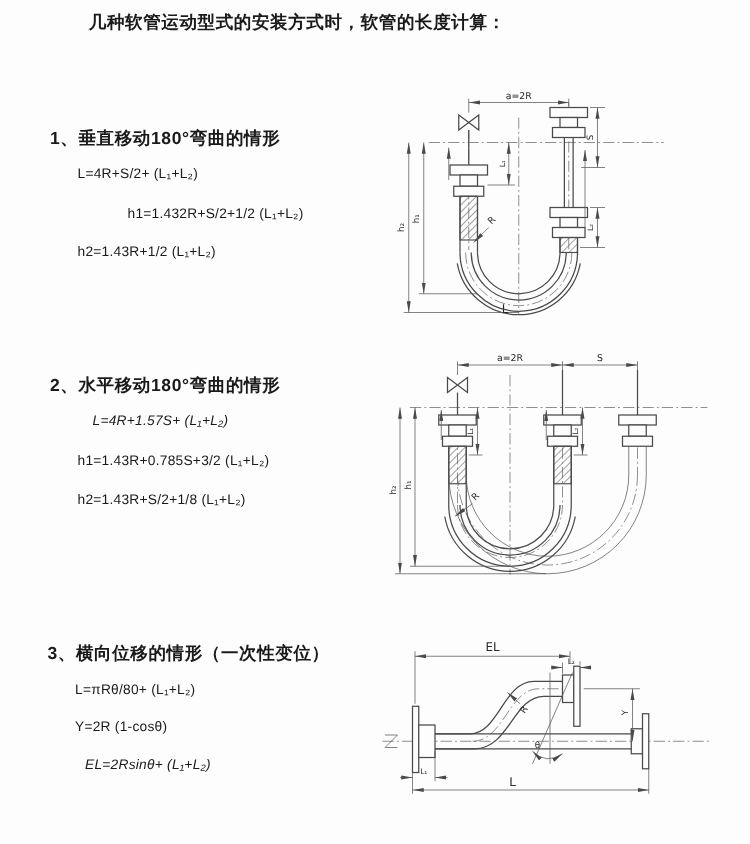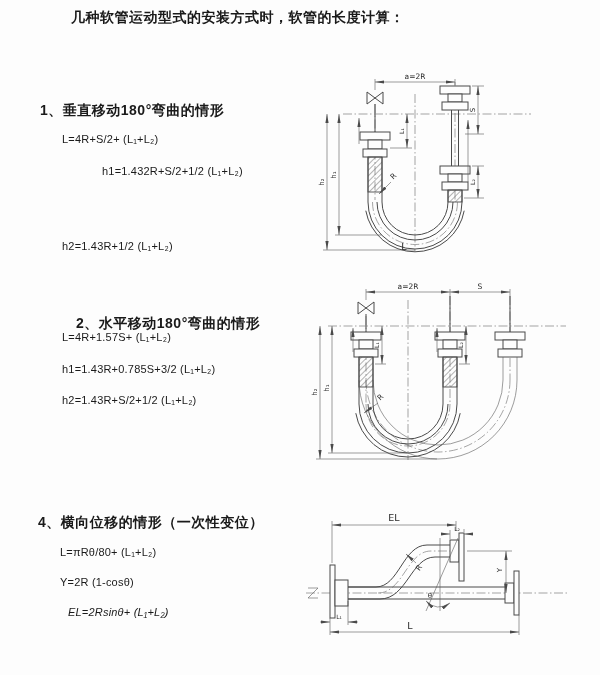--- a/index.html
+++ b/index.html
@@ -2,22 +2,22 @@
 <html><head>
 <meta charset="utf-8">
 <style>
   * { margin:0; padding:0; box-sizing:border-box; }
   html,body { width:600px; height:675px; background:#fdfdfd; }
   body { font-family:"Liberation Sans","DejaVu Sans",sans-serif; color:#1a1a1a; position:relative; overflow:hidden; }
   .abs { position:absolute; }
   .title { left:30px; top:9px; font-size:14px; font-weight:bold; letter-spacing:.5px;margin-left:41px; }
   .heading { font-size:14px; font-weight:bold; letter-spacing:.5px;text-align:center; }
   .formula { font-size:11px; font-weight:normal; letter-spacing:.2px; white-space:pre; }
-  .h1s { left:40px; top:102px; } .f1a { left:62px; top:133px; } .f1b { left:62px; top:165px;margin-left:40px; } .f1c { left:62px; top:196px;margin-top:44px; }
-  .h2s { left:40px; top:315px;margin-left:36px; } .f2a { left:62px; top:331px; } .f2b { left:62px; top:363px; } .f2c { left:62px; top:394px; }
+  .h1s { left:40px; top:102px; } .f1a { left:62px; top:133px; } .f1b { left:62px; top:165px;margin-left:40px; } .f1c { left:62px; top:196px; }
+  .h2s { left:40px; top:300px; } .f2a { left:74px; top:331px;font-style:italic; } .f2b { left:62px; top:363px; } .f2c { left:62px; top:394px; }
   .h3s { left:38px; top:514px; } .f3a { left:60px; top:546px; } .f3b { left:60px; top:576px; } .f3c { left:68px; top:606px;font-style:italic; }
   .d1 { left:315px; top:70px; }
   .d2 { left:308px; top:280px; }
   .d3 { left:300px; top:508px; }
   svg { display:block; }
   svg .ln   { stroke:#4a4a4a; stroke-width:1; fill:none; }
   svg .thin { stroke:#5a5a5a; stroke-width:.6; fill:none; }
   svg .cl   { stroke:#6a6a6a; stroke-width:.6; fill:none; stroke-dasharray:9 2.5 1.5 2.5; }
   svg .fit  { stroke:#4a4a4a; stroke-width:1; fill:#fdfdfd; }
   svg .hat  { stroke:#4a4a4a; stroke-width:.9; }
@@ -132,21 +132,21 @@
   <g>
     <line class="thin" x1="76" y1="112" x2="64" y2="124" marker-end="url(#ar1)"></line>
     <text class="t8" x="80" y="108" transform="rotate(-45 80 108)" text-anchor="middle">R</text>
   </g>
   <text class="t9" x="89" y="180" text-anchor="middle">L</text>
 </svg>
 
 <div class="abs heading h2s">2、水平移动180°弯曲的情形</div>
 <div class="abs formula f2a">L=4R+1.57S+ (L₁+L₂)</div>
 <div class="abs formula f2b">h1=1.43R+0.785S+3/2 (L₁+L₂)</div>
-<div class="abs formula f2c">h2=1.43R+S/2+1/2 (L₁+L₂)</div>
+<div class="abs formula f2c">h2=1.43R+S/2+1/8 (L₁+L₂)</div>
 
 <svg class="abs d2" width="280" height="188" viewBox="0 0 280 188">
   <defs>
     <marker id="ar2" viewBox="0 0 9 8" refX="9" refY="4" markerWidth="9" markerHeight="8" orient="auto-start-reverse" markerUnits="userSpaceOnUse">
         <path d="M0,2.4 L9,4 L0,5.6 z" fill="#4a4a4a"></path>
       </marker>
     <pattern id="ht2" width="4" height="4" patternUnits="userSpaceOnUse" patternTransform="rotate(45)">
         <line x1="0" y1="0" x2="0" y2="4" stroke="#6a6a6a" stroke-width="1"></line>
       </pattern>
   </defs>
@@ -235,21 +235,21 @@
     <line class="thin" x1="24" y1="46" x2="24" y2="173" marker-start="url(#ar2)" marker-end="url(#ar2)"></line>
     <line class="thin" x1="20" y1="173" x2="99" y2="173"></line>
     <text class="t7" x="20.5" y="108" transform="rotate(-90 20.5 108)" text-anchor="middle">h₁</text>
   </g>
   <g>
     <line class="thin" x1="70" y1="123" x2="56" y2="133" marker-end="url(#ar2)"></line>
     <text class="t8" x="74" y="119" transform="rotate(-45 74 119)" text-anchor="middle">R</text>
   </g>
 </svg>
 
-<div class="abs heading h3s">4、横向位移的情形（一次性变位）</div>
+<div class="abs heading h3s">3、横向位移的情形（一次性变位）</div>
 <div class="abs formula f3a">L=πRθ/80+ (L₁+L₂)</div>
 <div class="abs formula f3b">Y=2R (1-cosθ)</div>
 <div class="abs formula f3c">EL=2Rsinθ+ (L₁+L₂)</div>
 
 <svg class="abs d3" width="290" height="160" viewBox="0 0 290 160">
   <defs>
     <marker id="ar3" viewBox="0 0 9 8" refX="9" refY="4" markerWidth="9" markerHeight="8" orient="auto-start-reverse" markerUnits="userSpaceOnUse">
         <path d="M0,2.4 L9,4 L0,5.6 z" fill="#4a4a4a"></path>
       </marker>
   </defs>

